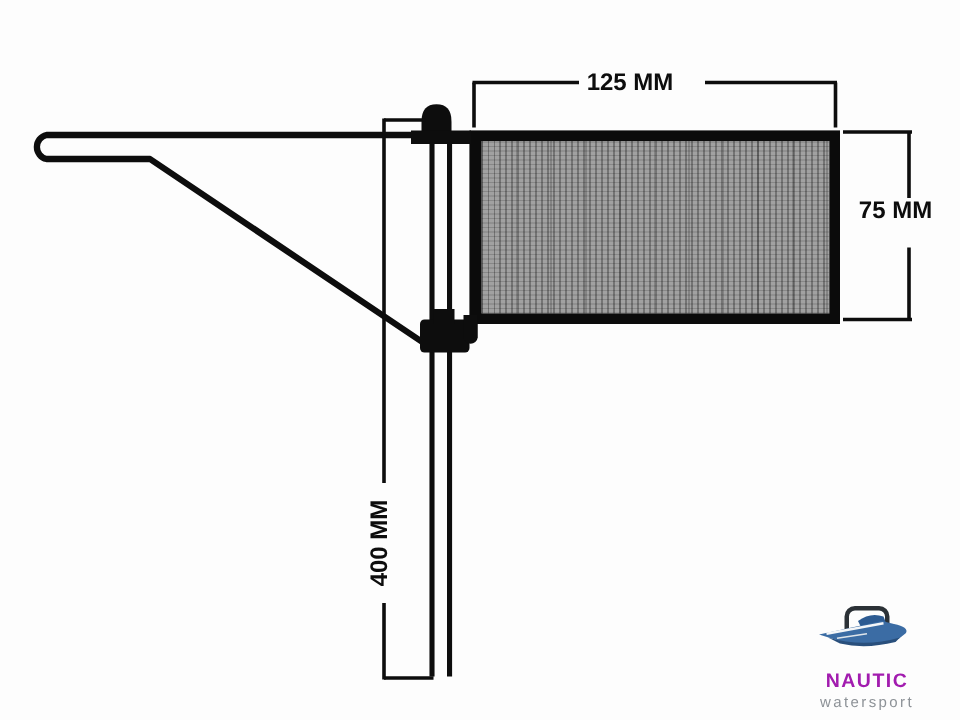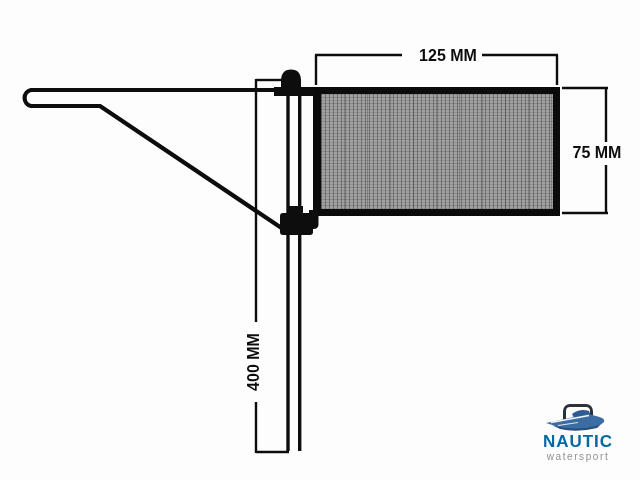--- a/index.html
+++ b/index.html
@@ -21,35 +21,35 @@
       repeating-linear-gradient(90deg, rgba(0,0,0,0.18) 0 1px, transparent 1px 23px),
       repeating-linear-gradient(0deg,  rgba(255,255,255,0.12) 0 1px, transparent 1px 6px);
   }
 
   
   .dim-label{
     position:absolute;z-index:3;background:#fdfdfd;
     font-weight:700;font-size:16px;color:#0d0d0d;
     text-align:center;line-height:18px;letter-spacing:0px;white-space:nowrap;
   }
-  .dim-width {left:414px;top:47px;width:68px;}
-  .dim-height{left:566px;top:144px;width:62px;}
+  .dim-width {left:386px;top:47px;width:68px;}
+  .dim-height{left:566px;top:132px;width:62px;}
   .dim-mast  {left:214px;top:353px;width:80px;transform:rotate(-90deg);}
 
   
   .logo{position:absolute;left:536px;top:400px;width:84px;z-index:3;text-align:center;}
   .boat-art{position:relative;width:84px;height:32px;}
   .boat-frame{
     position:absolute;left:27px;top:4px;width:30px;height:25px;
     border:3px solid #2b3136;border-radius:7px;
   }
   .boat-svg{position:absolute;left:8px;top:7px;}
   .brand{
-    margin-top:1px;font-size:17px;font-weight:700;letter-spacing:1px;
-    color:#0369a1;line-height:18px;
+    margin-top:13px;font-size:13px;font-weight:700;letter-spacing:1px;
+    color:#a21caf;line-height:18px;
   }
   .tagline{
     font-size:10px;font-weight:400;letter-spacing:1.6px;
     color:#8d9297;line-height:12px;
   }
 </style>
 </head>
 <body>
 
 <div class="stage">

